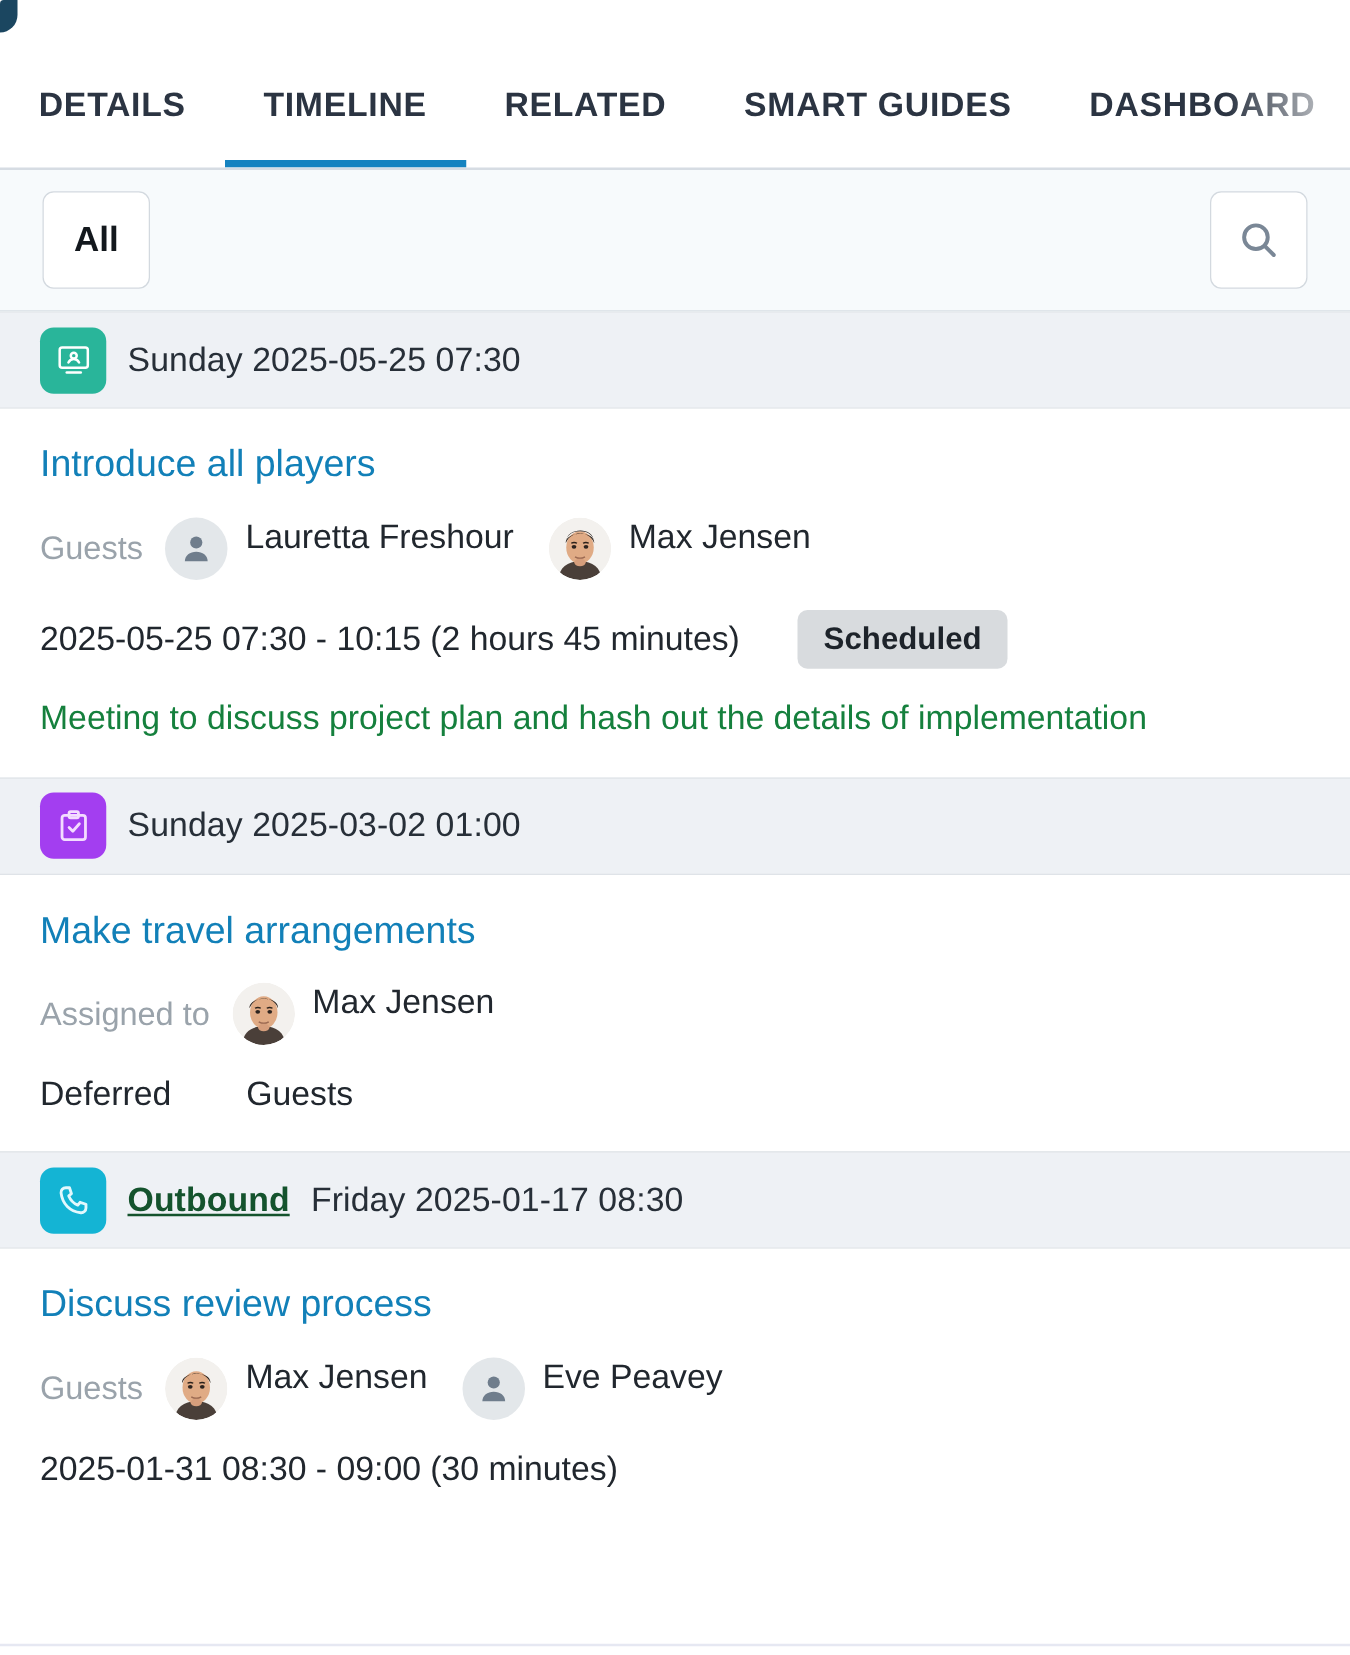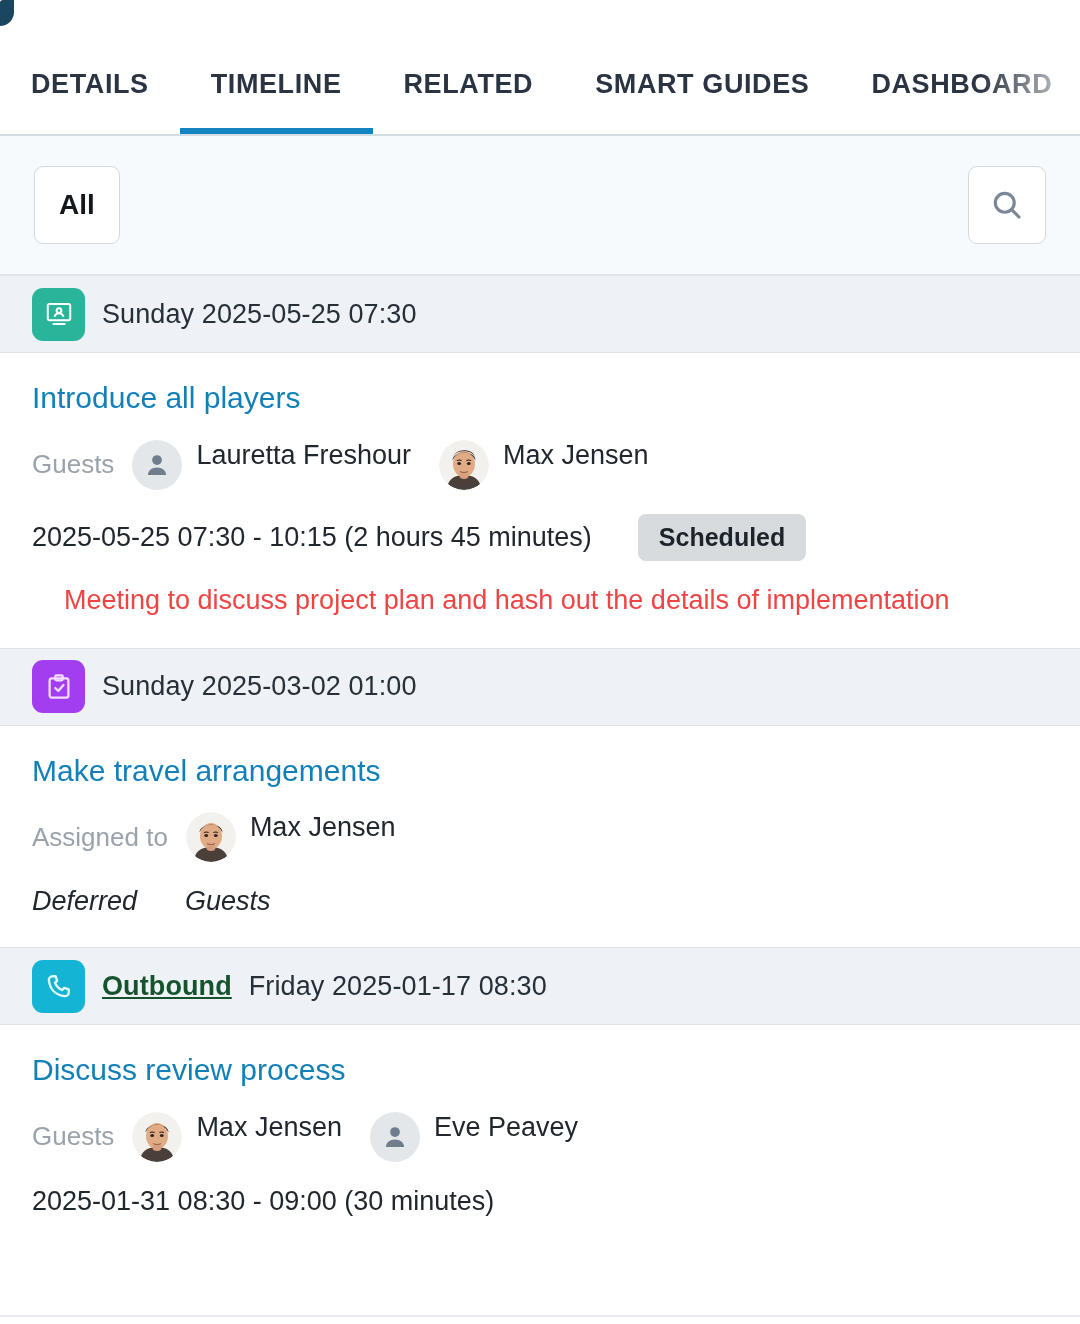--- a/index.html
+++ b/index.html
@@ -70,21 +70,21 @@
     background: #1583c0;
   }
   .tab.faded .tab-label {
     -webkit-mask-image: linear-gradient(to right, #000 0%, #000 58%, rgba(0,0,0,0.12) 100%);
     mask-image: linear-gradient(to right, #000 0%, #000 58%, rgba(0,0,0,0.12) 100%);
   }
 
   
   .filterbar {
     position: relative;
-    height: 139px;
+    height: 113px;
     background: #f7fafc;
     border-bottom: 1px solid #dfe5ea;
     display: flex;
     align-items: center;
     padding: 0 34px;
   }
   .pill-btn {
     height: 78px;
     min-width: 86px;
     padding: 0 20px;
@@ -217,30 +217,28 @@
     background: #d8dbde;
     color: #1d232a;
     font-size: 25px;
     font-weight: 700;
     border-radius: 8px;
     padding: 11px 21px;
     line-height: 1;
   }
   .desc {
     font-size: 27px;
-    color: #ef4444;
+    color: #15803d;
     font-weight: 400;
     line-height: 1.3;
-    margin-left: 32px;
   }
   .status-row {
     display: flex;
     align-items: flex-start;
-    gap: 48px;
-    font-style: italic;
+    gap: 60px;
   }
   .status-row .meta-text { font-size: 27px; }
 
   .bottom-rule {
     position: absolute;
     left: 0; right: 0;
     bottom: 7px;
     height: 2px;
     background: #e6e8f2;
   }

